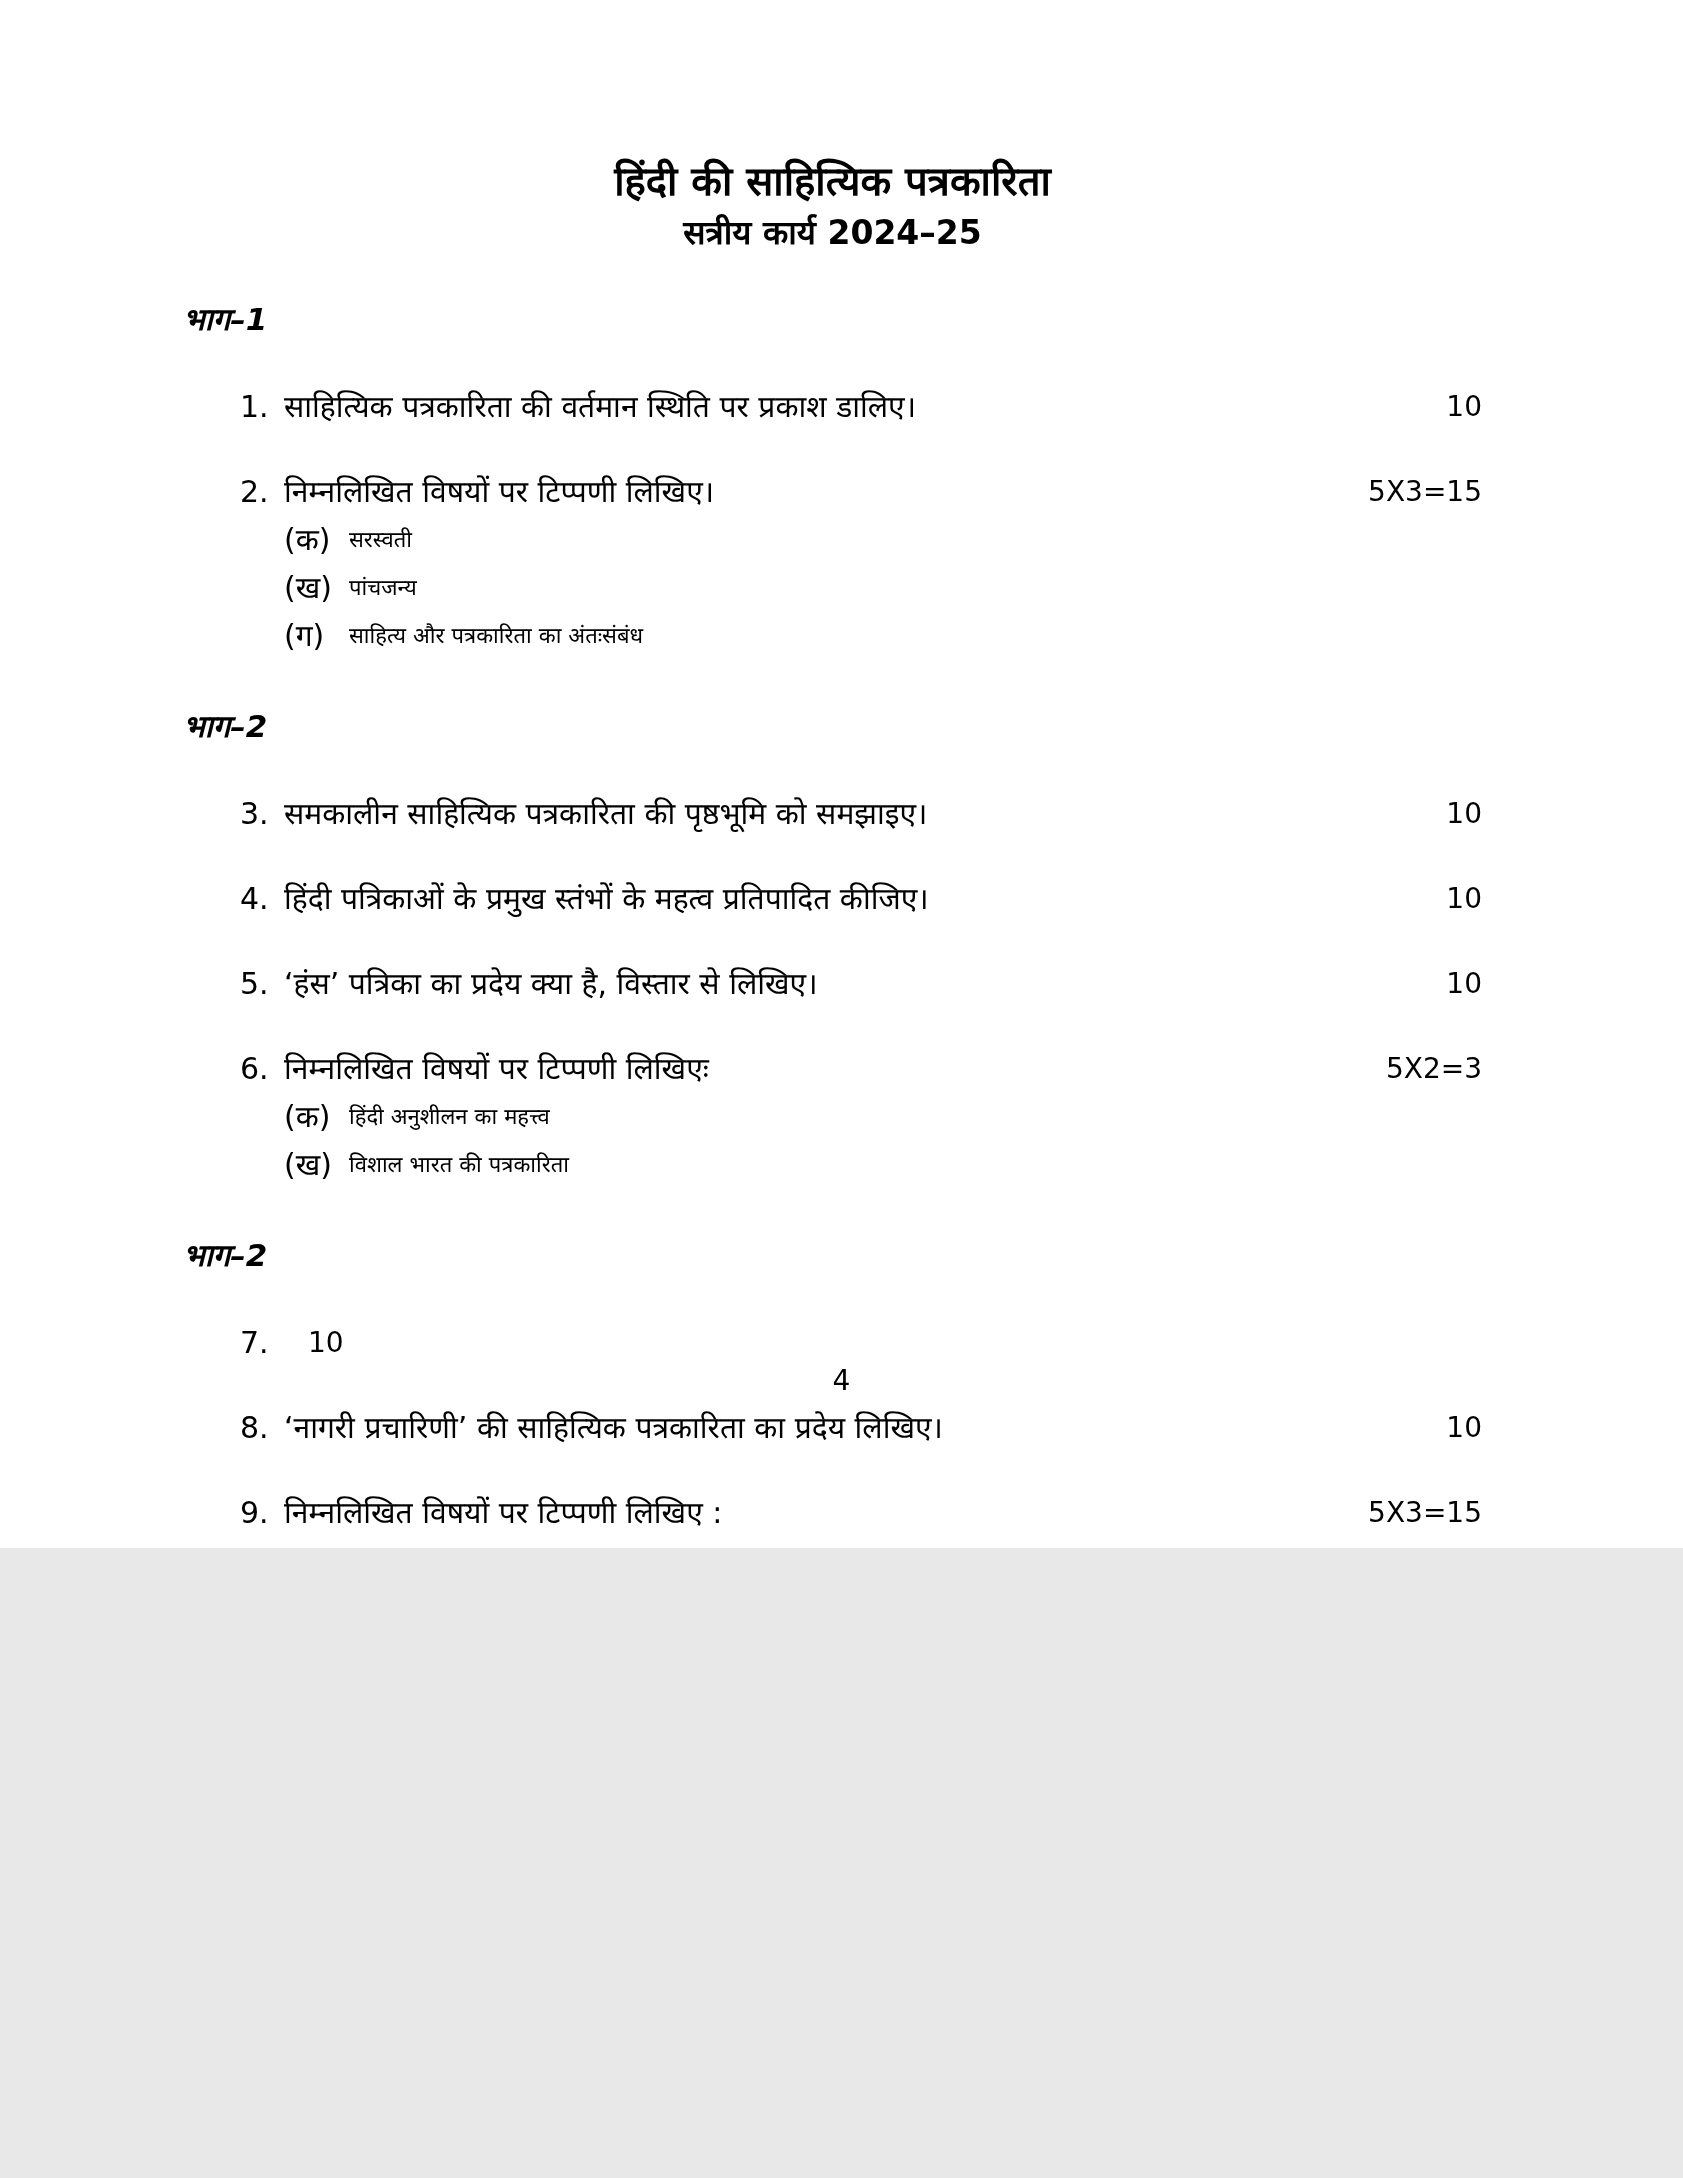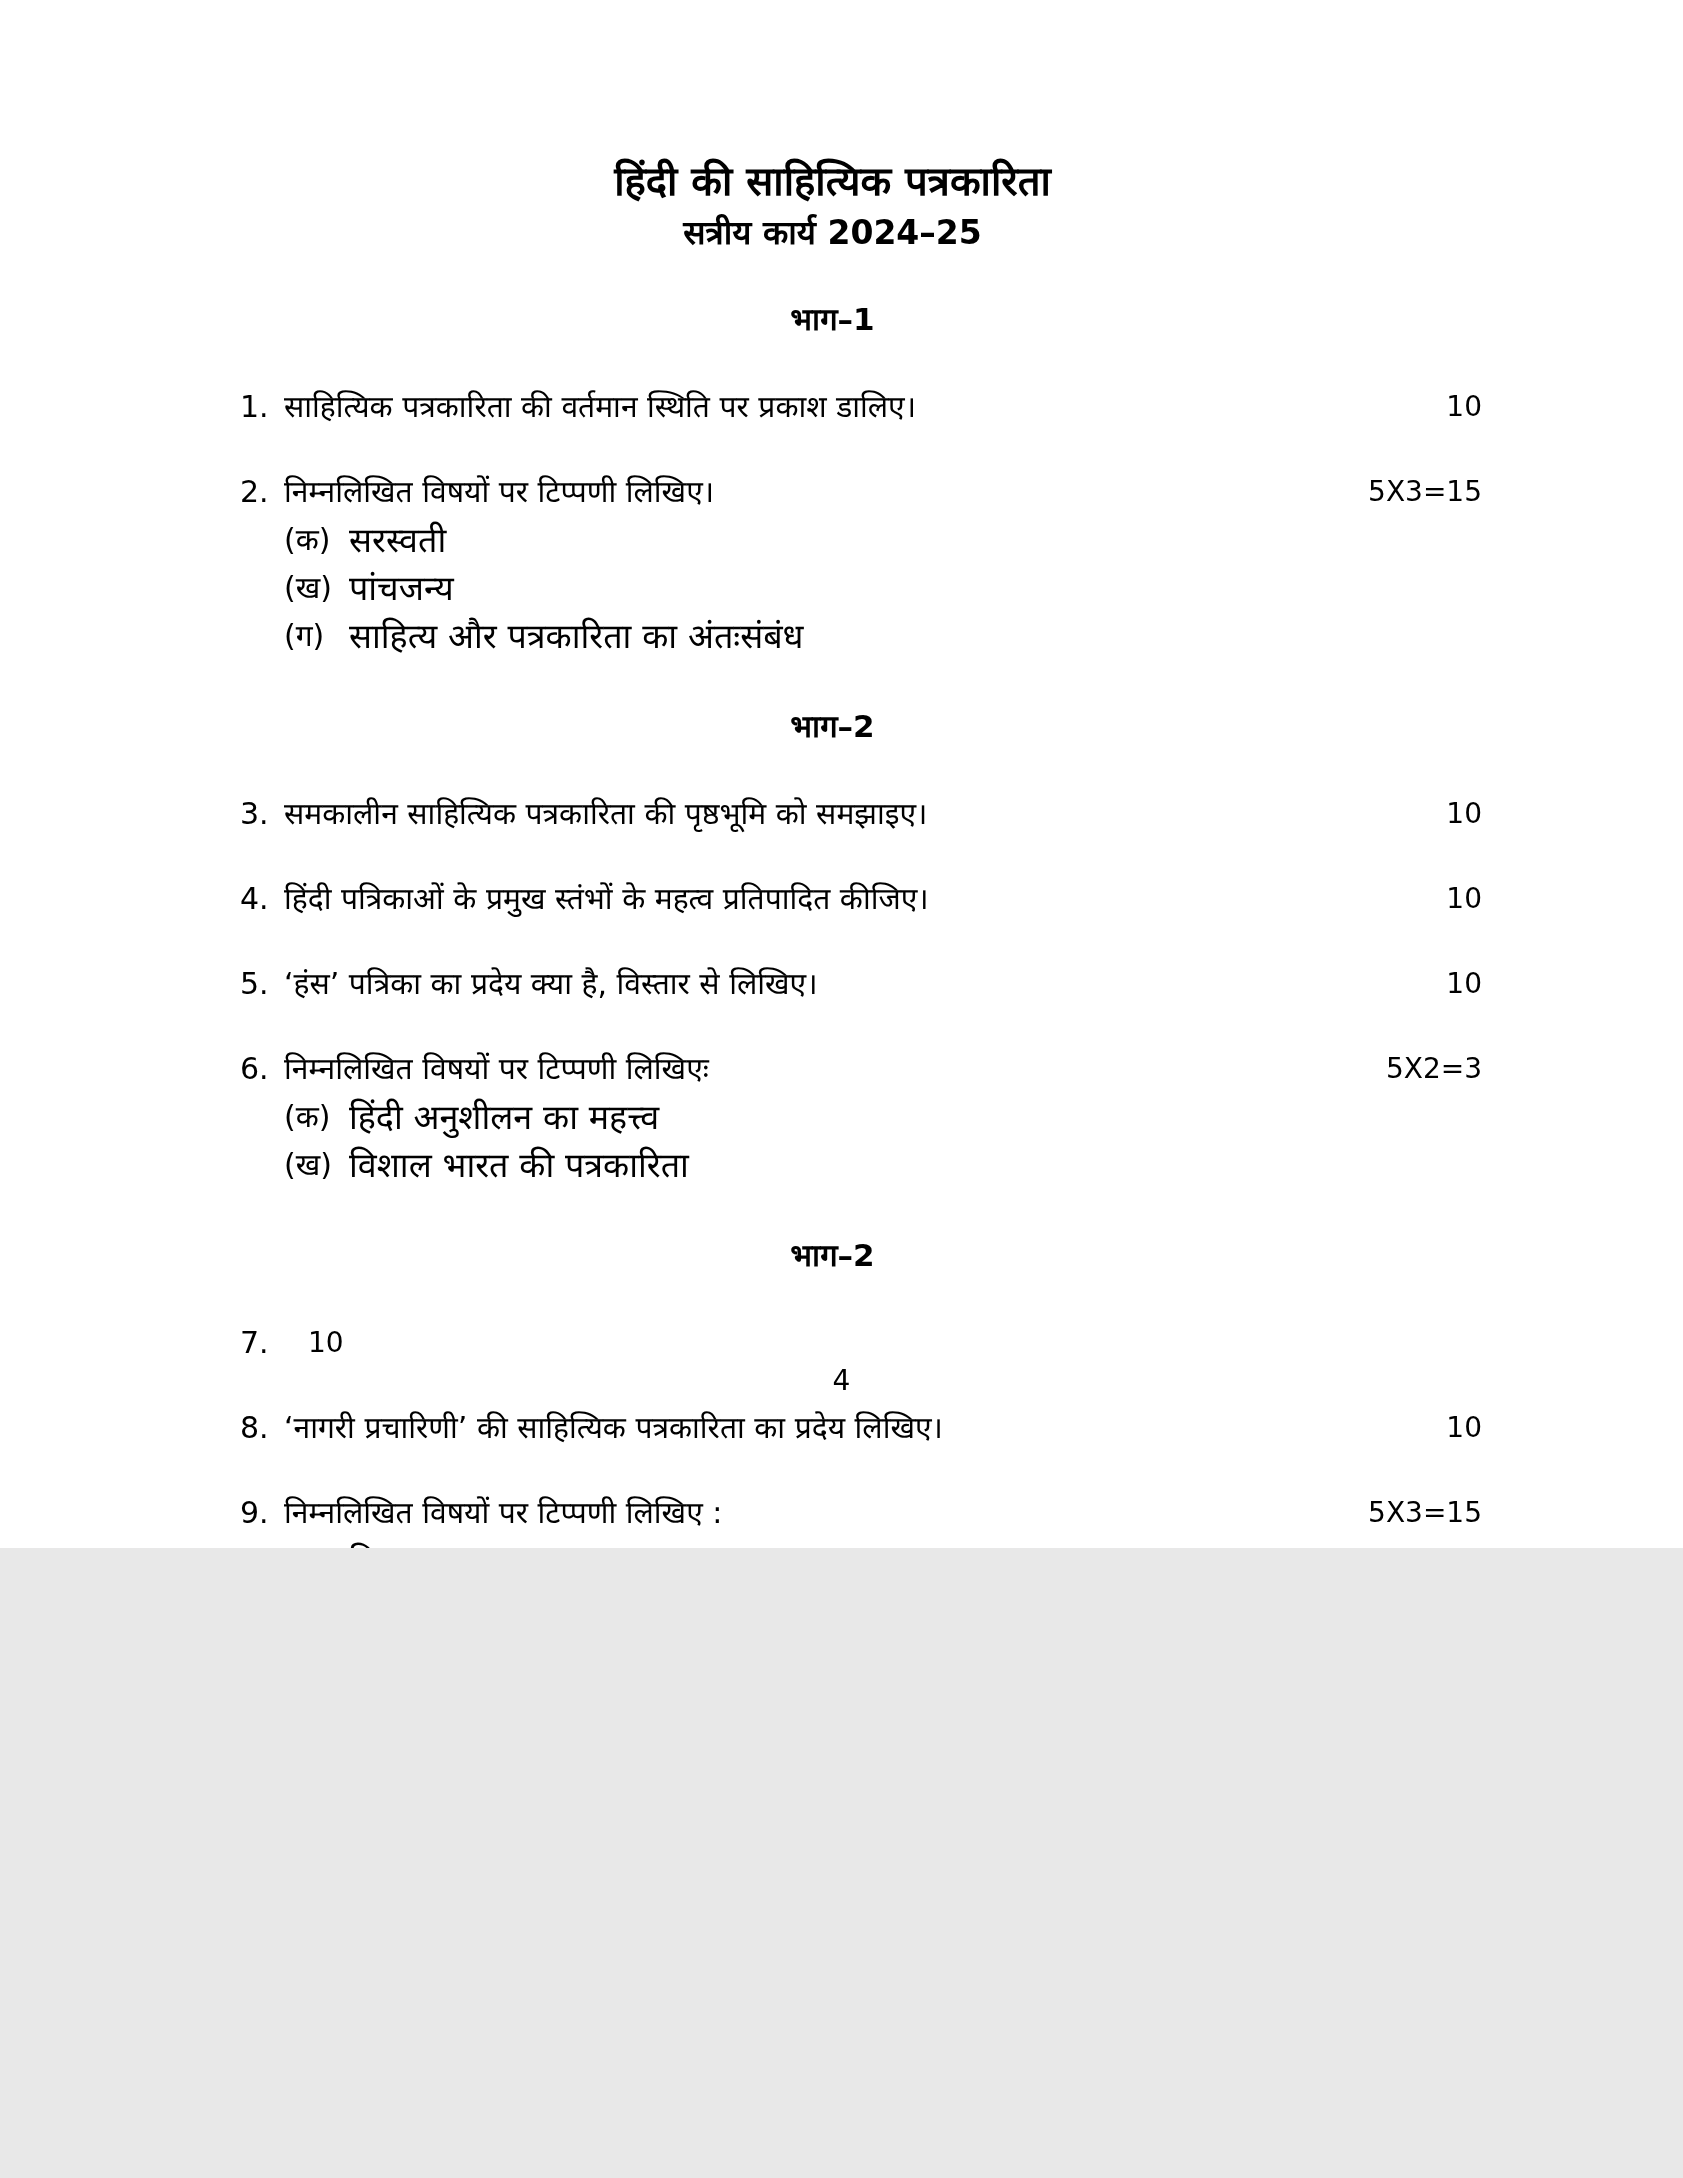--- a/index.html
+++ b/index.html
@@ -19,36 +19,36 @@
     font-size:40px; font-weight:700; line-height:1.25;
   }
   .doc-subtitle {
     margin:6px 0 0; text-align:center;
     font-size:33px; font-weight:700; line-height:1.25;
   }
   .meta-block { margin-top:50px; text-align:right; }
   .meta-line { font-size:28px; line-height:45px; }
   .note { margin:50px 0 0; font-size:30px; line-height:48px; text-align:justify; }
   .section-heading {
-    text-align:center; font-size:31px; font-weight:700;
-    margin:46px 0 44px; line-height:40px;
+    font-size:31px; font-weight:700;
+    margin:46px 0 44px; line-height:40px;font-style:italic;
   }
   .question { display:flex; align-items:flex-start; margin-bottom:37px; }
   .q-num {
     flex:0 0 101px; box-sizing:border-box; padding-left:57px;
     font-size:30px; line-height:48px;
   }
   .q-body { flex:1 1 auto; font-size:30px; line-height:48px; }
   .q-marks {
     flex:0 0 auto; margin-left:24px; white-space:nowrap;
     font-size:28px; line-height:48px;
   }
   .subitem { display:flex; }
   .sub-label { flex:0 0 65px; font-size:30px; line-height:48px; }
-  .sub-text { flex:1 1 auto; font-size:34px; line-height:48px; }
+  .sub-text { flex:1 1 auto; font-size:22px; line-height:48px; }
   .page-footer {
     position:absolute; left:0; right:0; bottom:150px;
     text-align:center; font-size:28px; line-height:34px;
   }
 </style>
 </head>
 <body>
 
 <div class="page">
 

